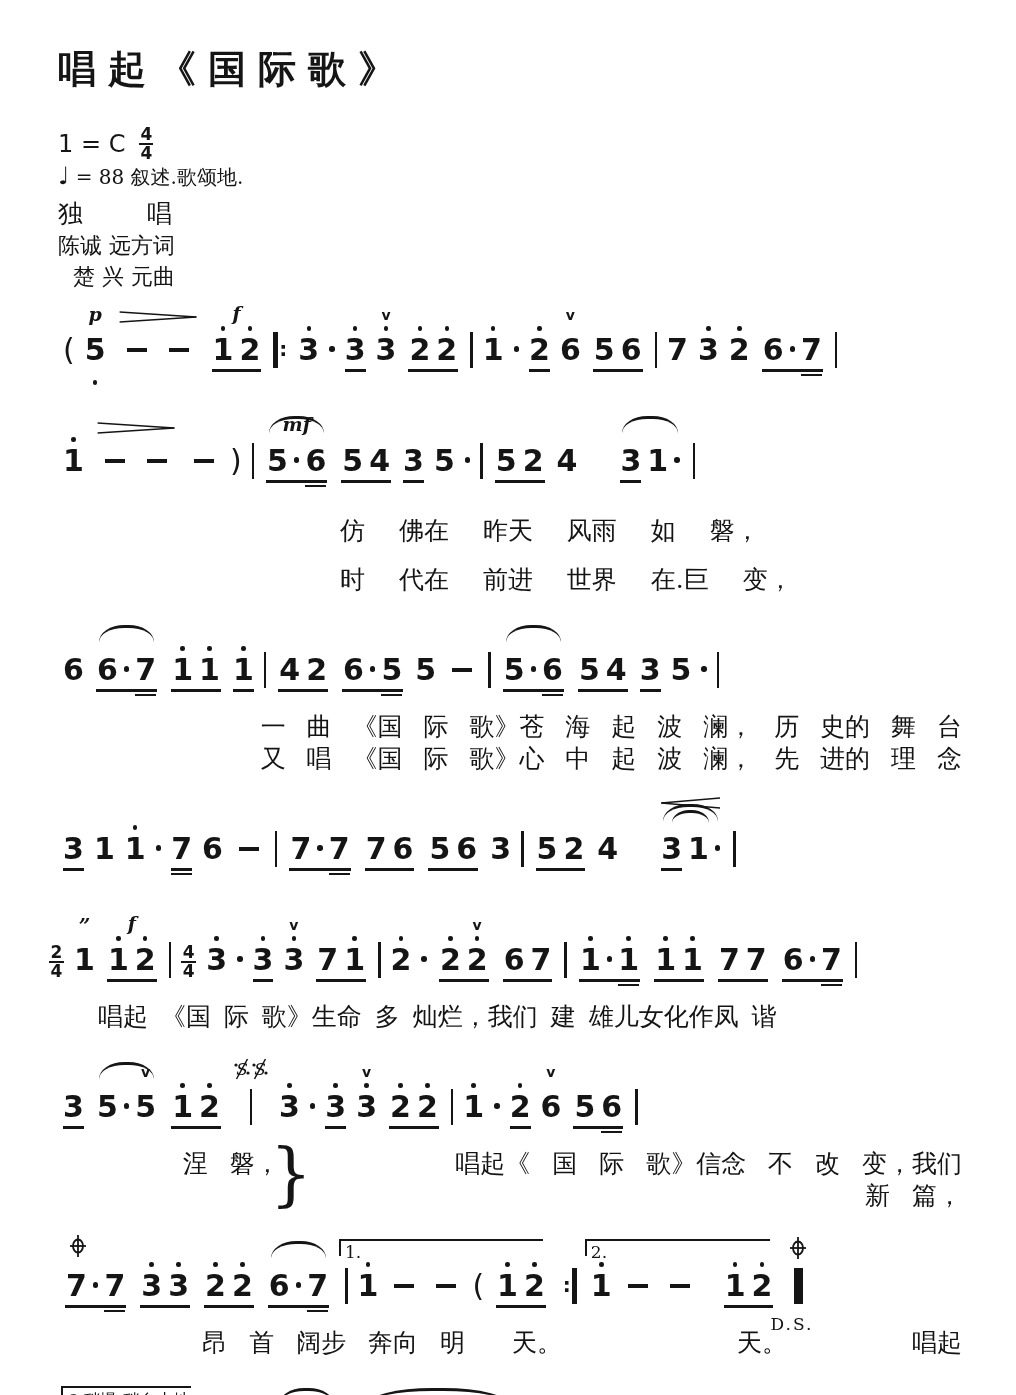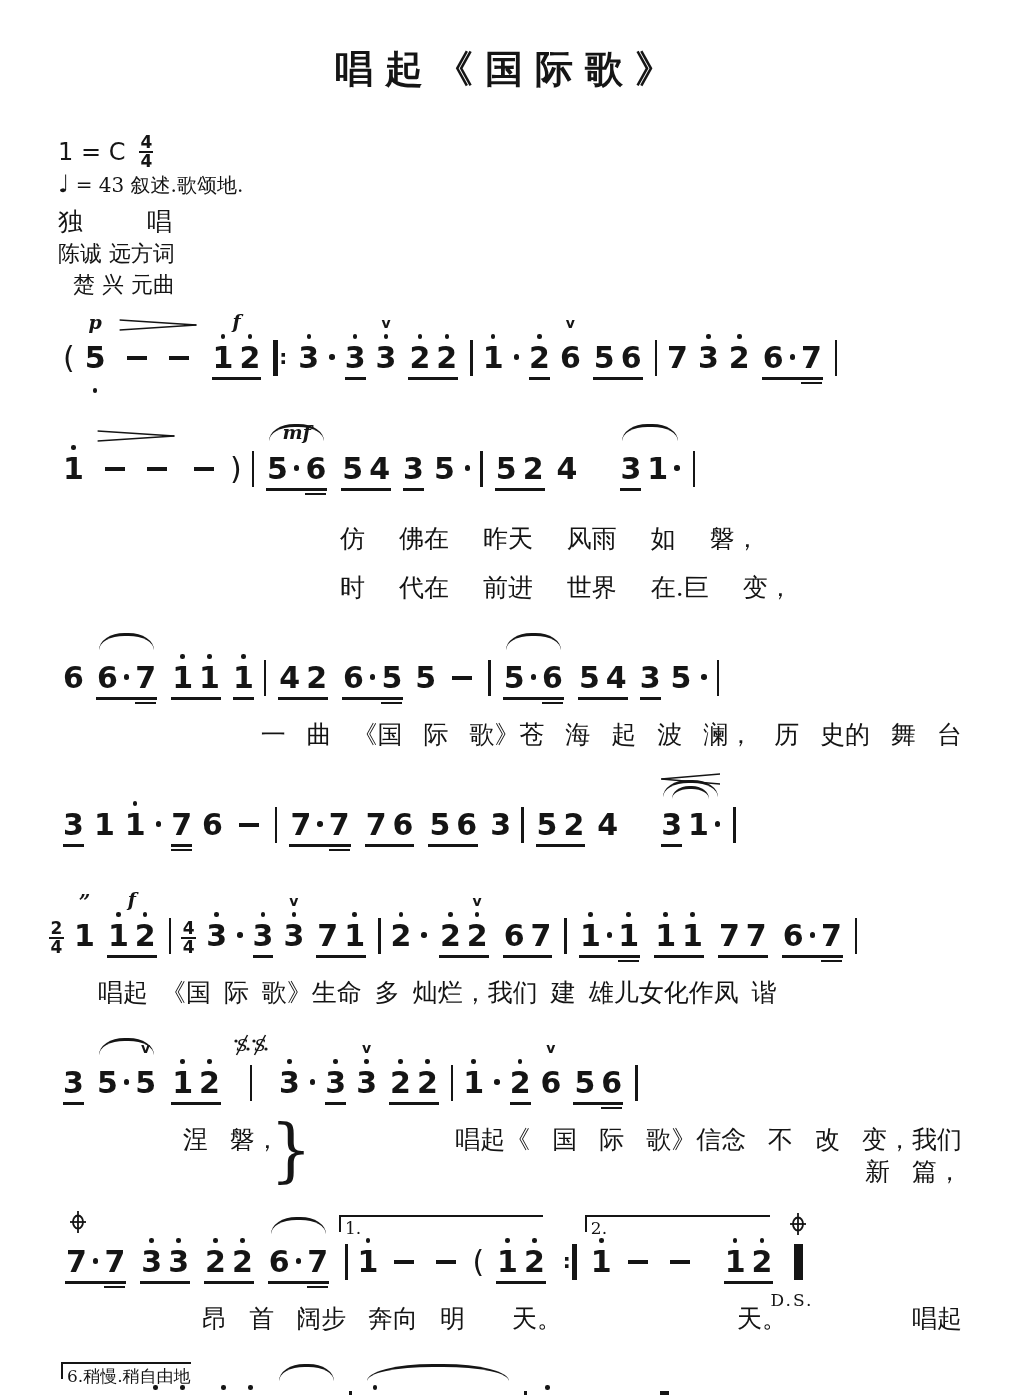--- a/index.html
+++ b/index.html
@@ -1,20 +1,20 @@
 <!DOCTYPE html>
 <html><head>
 <meta charset="utf-8">
 <style>
   html,body{margin:0;padding:0;background:#ffffff;}
   .sheet{position:relative;width:1016px;height:1395px;margin:0 auto;background:#fff;
          box-sizing:border-box;padding:6px 54px 0 58px;overflow:hidden;color:#151515;
          font-family:"DejaVu Sans",sans-serif;}
-  .title{text-align:center;font-family:Liberation Serif, serif;font-weight:bold;
-         font-size:38px;letter-spacing:12px;margin:38px 0 40px;}
+  .title{font-family:Liberation Serif, serif;font-weight:bold;
+         font-size:38px;letter-spacing:12px;margin:38px 0 32px;}
   .hdr{display:flex;justify-content:space-between;align-items:flex-start;margin-bottom:10px;flex-direction:column;}
   .hl{font-size:22px;line-height:28px;}
   .keyrow{display:flex;align-items:center;gap:14px;font-size:24px;}
   .frac{display:inline-flex;flex-direction:column;align-items:center;line-height:14px;
         font-weight:bold;font-size:17px;}
   .frac .fb{width:14px;height:2px;background:#151515;margin:1.5px 0;}
   .temporow{font-size:20px;margin-top:2px;font-family:"DejaVu Serif",serif;}
   .temporow .qnote{font-size:24px;}
   .hc{font-size:25px;letter-spacing:28px;padding-top:6px;font-family:"DejaVu Serif",serif;}
   .hr{text-align:right;font-size:22px;line-height:31px;font-family:"DejaVu Serif",serif;}
@@ -84,21 +84,21 @@
       <div class="keyrow">
         <span>1 = C</span>
         <span class="frac">
           <span>4</span>
           <span class="fb"></span>
           <span>4</span>
         </span>
       </div>
       <div class="temporow">
         <span class="qnote">♩</span>
-        <span>= 43 叙述.歌颂地.</span>
+        <span>= 88 叙述.歌颂地.</span>
       </div>
     </div>
     <div class="hc">独  唱</div>
     <div class="hr">
       <div>陈诚 远方词</div>
       <div>楚 兴 元曲</div>
     </div>
   </div>
 
   <div id="score">
@@ -811,20 +811,21 @@
             <div class="od"></div>
             <div class="gl">
               <span class="bar"></span>
             </div>
             <div class="un"></div>
             <div class="ol"></div>
           </div>
         </div>
         <div class="lyrics ws-mid ind-sm">
           <div class="lyr">一 曲 《国 际 歌》苍 海 起 波 澜， 历 史的 舞 台</div>
+          <div class="lyr">又 唱 《国 际 歌》心 中 起 波 澜， 先 进的 理 念</div>
         </div>
       </div>
       <div class="sys">
         <div class="nrow">
           <div class="tok">
             <div class="mk"></div>
             <div class="od"></div>
             <div class="gl">3</div>
             <div class="un">
               <div class="ul"></div>

